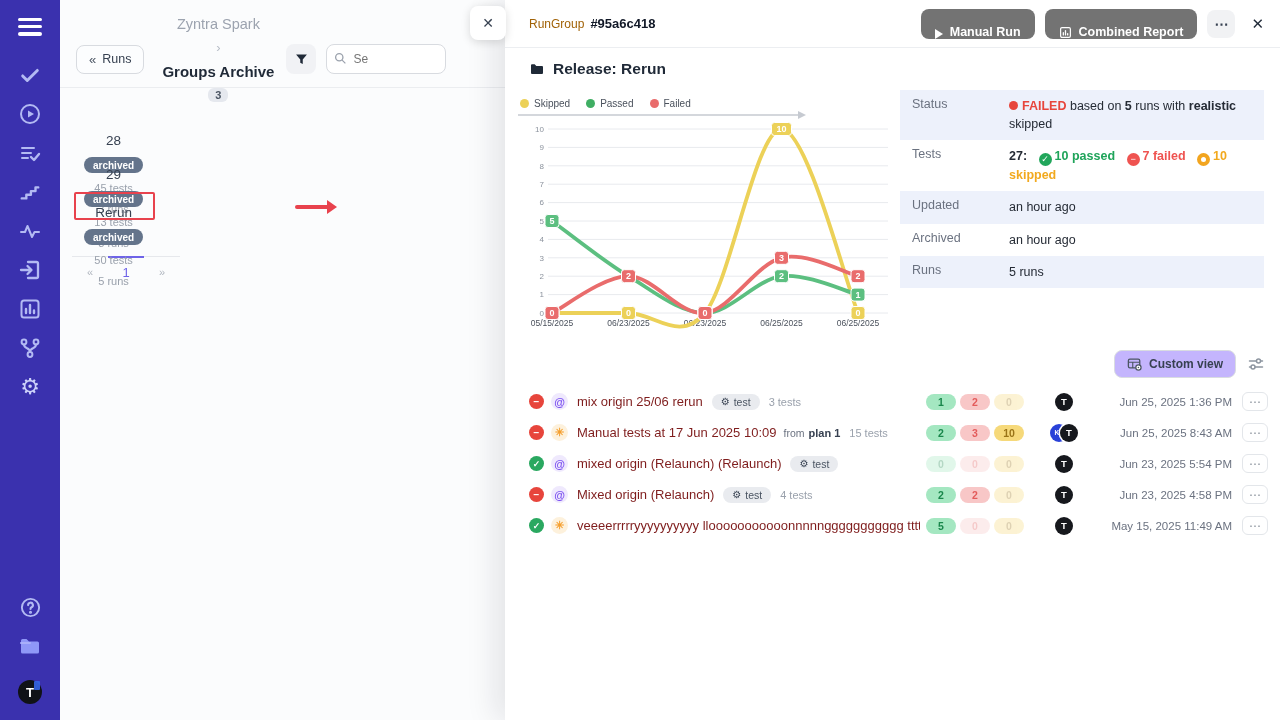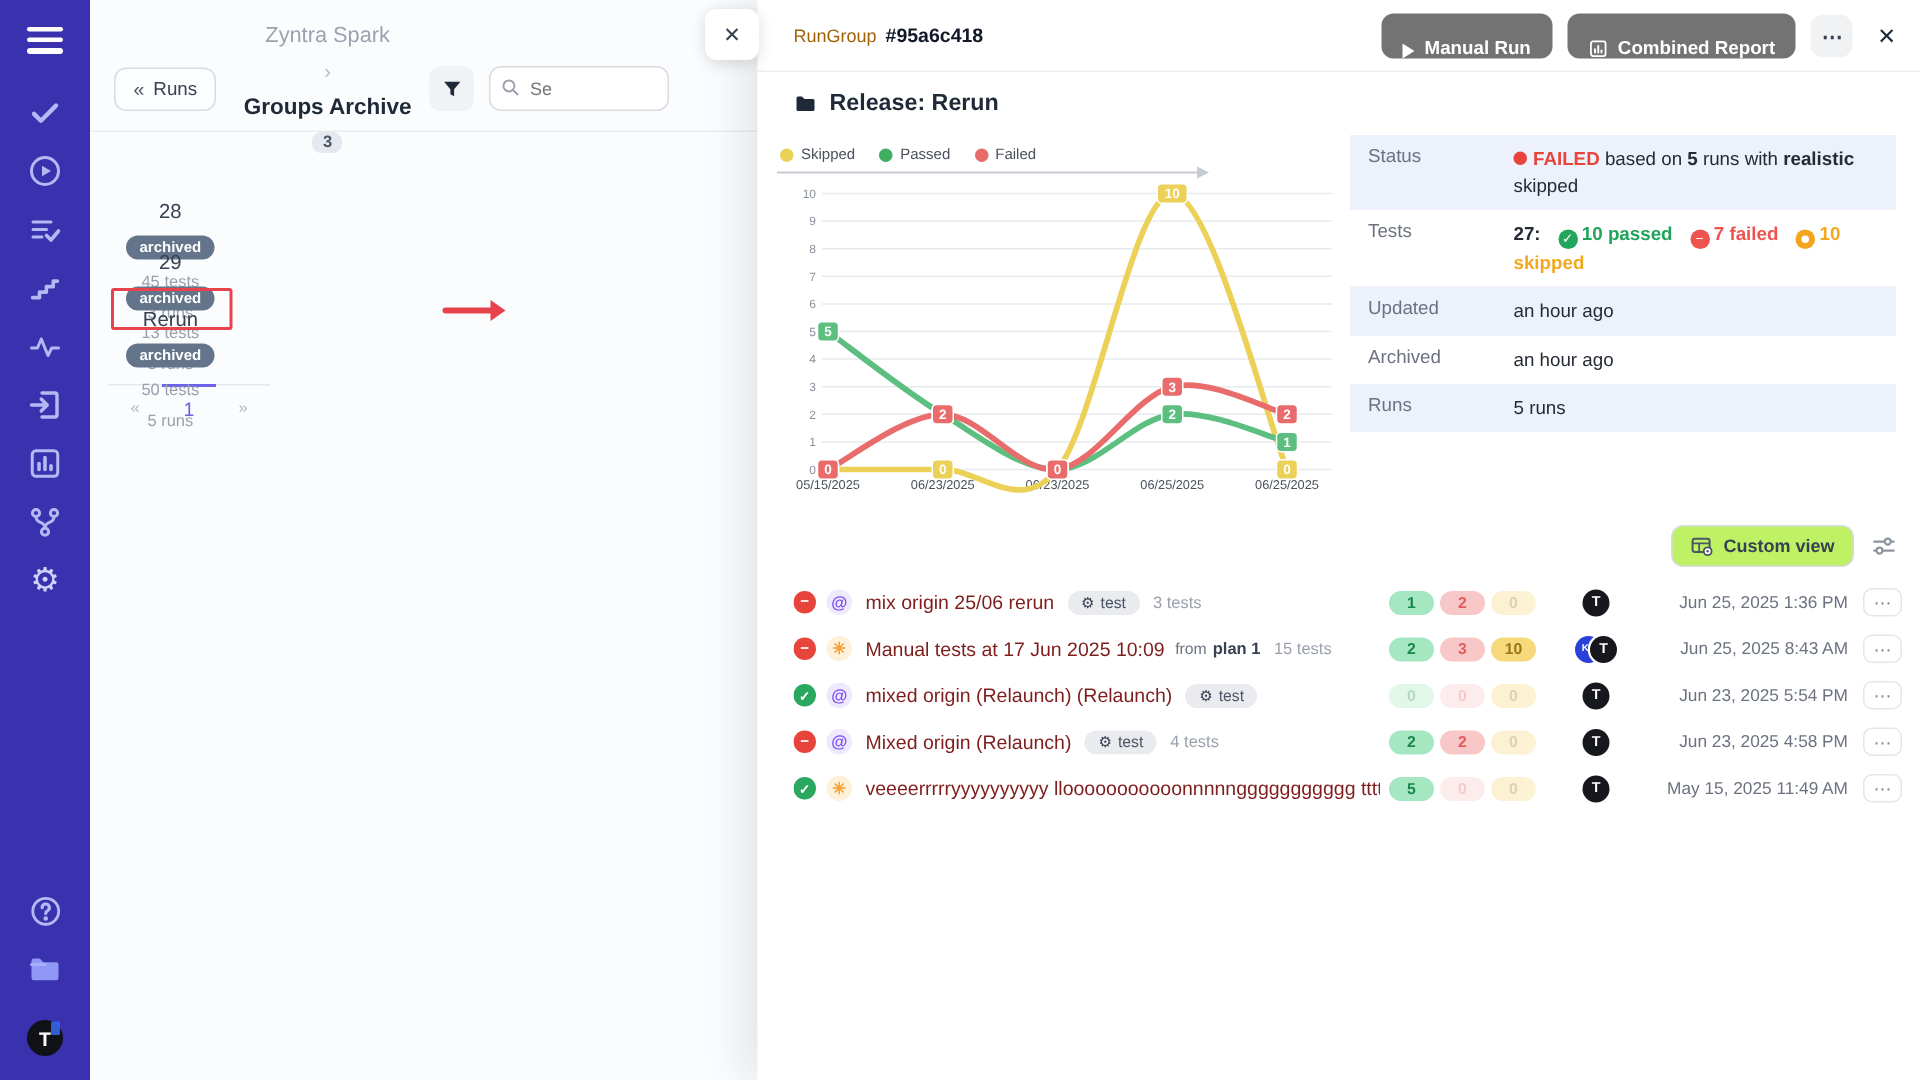--- a/index.html
+++ b/index.html
@@ -93,21 +93,21 @@
   .ic-pass-sm { background:#21a65b; }
   .ic-fail-sm { background:#ef5350; }
   .ic-skip-sm { background:#f2a51f; position:relative; }
   .ic-skip-sm::after { content:""; width:5px; height:5px; background:#fff; border-radius:50%; }
   .t-pass { color:#1fa45a; font-weight:600; }
   .t-fail { color:#ef5350; font-weight:600; }
   .t-skip { color:#f2a91e; font-weight:600; }
 
   
   .custom-row { position:absolute; right:16px; top:350px; display:flex; align-items:center; gap:12px; }
-  .btn-custom { display:inline-flex; align-items:center; gap:7px; border:1px solid #d9dce1; background:#bef264;
+  .btn-custom { display:inline-flex; align-items:center; gap:7px; border:1px solid #d9dce1; background:#c4b5fd;
     border-radius:8px; height:28px; padding:0 12px; font-size:12px; font-weight:600; color:#374151; cursor:pointer; }
 
   
   .runs-list { position:absolute; left:24px; top:386px; right:12px; }
   .run-row { display:flex; align-items:center; height:31px; }
   .rr-left { flex:1; display:flex; align-items:center; min-width:0; overflow:hidden; white-space:nowrap; }
   .st-ic { width:15px; height:15px; border-radius:50%; color:#fff; display:flex; align-items:center; justify-content:center;
     font-size:10px; font-weight:bold; flex:none; margin-right:7px; }
   .st-fail { background:#e7453c; } .st-fail::after { content:"−"; margin-top:-1px; }
   .st-pass { background:#2aa860; } .st-pass::after { content:"✓"; font-size:9px; }

